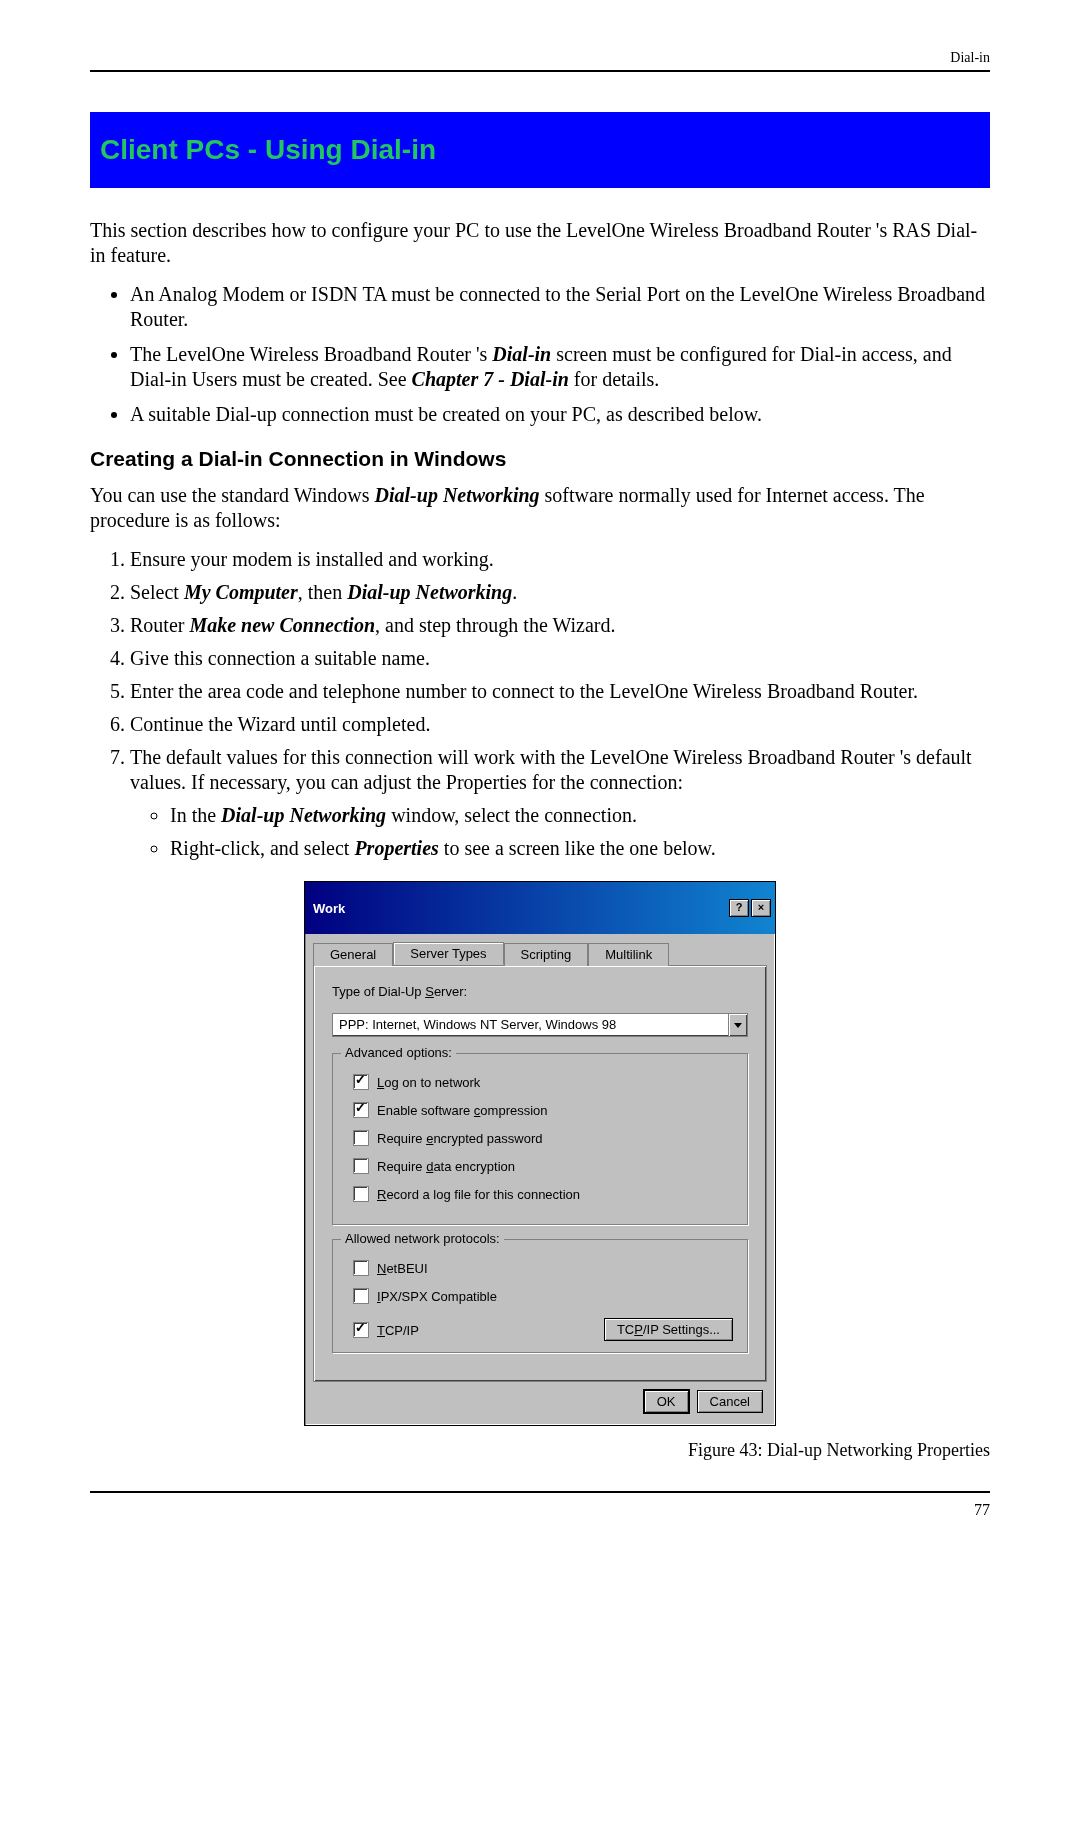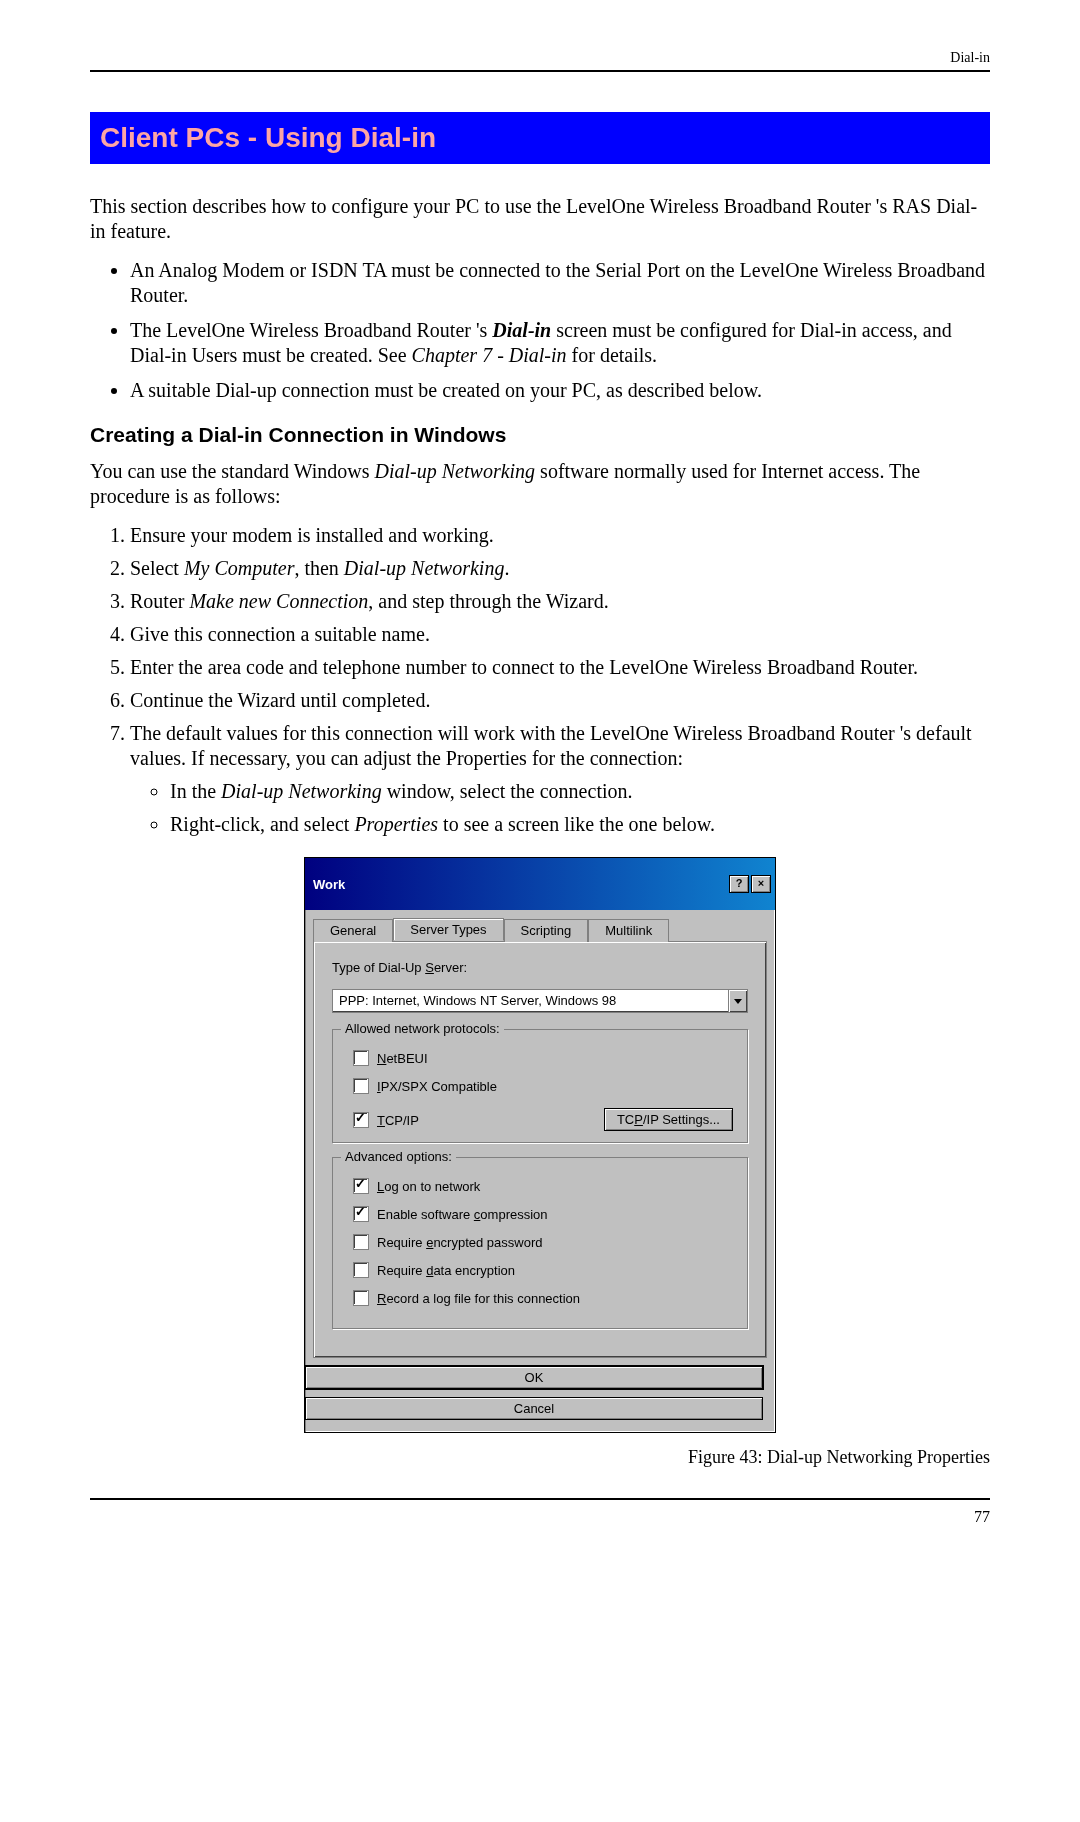--- a/index.html
+++ b/index.html
@@ -19,25 +19,25 @@
     font-size: 14px;
     margin-bottom: 4px;
   }
   .hr-top {
     border: none;
     border-top: 2px solid #000;
     margin: 0 0 40px 0;
   }
   .section-banner {
     background: #0000ff;
-    color: #fca5a5;
+    color: #22c55e;
     font-family: Arial, Helvetica, sans-serif;
     font-weight: bold;
     font-size: 28px;
-    padding: 10px 10px;
+    padding: 22px 10px;
     margin-bottom: 30px;
   }
   .body-text p {
     margin: 0 0 14px 0;
     line-height: 1.25;
   }
   ul.bullets {
     margin: 0 0 14px 0;
     padding-left: 40px;
   }
@@ -56,21 +56,21 @@
     padding-left: 40px;
   }
   ol.steps li {
     margin-bottom: 8px;
     line-height: 1.25;
   }
   ol.steps ul {
     padding-left: 40px;
     margin-top: 8px;
   }
-  .italic { font-style: italic; }
+  .italic { font-style: italic; font-weight: bold; }
   .bold-italic { font-style: italic; font-weight: bold; }
 
   
   .dialog-wrap {
     display: flex;
     justify-content: center;
     margin: 20px 0 10px 0;
   }
   .dialog {
     width: 470px;
@@ -205,21 +205,20 @@
     font-family: Tahoma, Arial, sans-serif;
   }
   .winbtn.default {
     box-shadow: 0 0 0 1px #000, 1px 1px 0 #fff inset, -1px -1px 0 #808080 inset;
   }
   .dialog-buttons {
     display:flex;
     justify-content:flex-end;
     gap: 8px;
     padding: 0 12px 12px 0;
-    flex-direction: column;
   }
   .caption {
     text-align: right;
     font-weight: normal;
     font-size: 18px;
     margin: 14px 0 30px 0;
   }
   .hr-bottom {
     border: none;
     border-top: 2px solid #000;
@@ -298,61 +297,61 @@
       </div>
 
       <div class="tab-panel">
         <div class="field-label">Type of Dial-Up <span class="u">S</span>erver:</div>
         <div class="combo">
           <div class="combo-text">PPP: Internet, Windows NT Server, Windows 98</div>
           <div class="combo-btn"></div>
         </div>
 
         <div class="groupbox">
+          <div class="legend">Advanced options:</div>
+          <div class="check-row">
+            <div class="checkbox checked"></div>
+            <span><span class="u">L</span>og on to network</span>
+          </div>
+          <div class="check-row">
+            <div class="checkbox checked"></div>
+            <span>Enable software <span class="u">c</span>ompression</span>
+          </div>
+          <div class="check-row">
+            <div class="checkbox"></div>
+            <span>Require <span class="u">e</span>ncrypted password</span>
+          </div>
+          <div class="check-row">
+            <div class="checkbox"></div>
+            <span>Require <span class="u">d</span>ata encryption</span>
+          </div>
+          <div class="check-row">
+            <div class="checkbox"></div>
+            <span><span class="u">R</span>ecord a log file for this connection</span>
+          </div>
+        </div>
+
+        <div class="groupbox">
           <div class="legend">Allowed network protocols:</div>
           <div class="check-row">
             <div class="checkbox"></div>
             <span><span class="u">N</span>etBEUI</span>
           </div>
           <div class="check-row">
             <div class="checkbox"></div>
             <span><span class="u">I</span>PX/SPX Compatible</span>
           </div>
           <div class="proto-row">
             <div class="check-row" style="margin-bottom:4px;">
               <div class="checkbox checked"></div>
               <span><span class="u">T</span>CP/IP</span>
             </div>
             <button class="winbtn">TC<span class="u">P</span>/IP Settings...</button>
           </div>
         </div>
-
-        <div class="groupbox">
-          <div class="legend">Advanced options:</div>
-          <div class="check-row">
-            <div class="checkbox checked"></div>
-            <span><span class="u">L</span>og on to network</span>
-          </div>
-          <div class="check-row">
-            <div class="checkbox checked"></div>
-            <span>Enable software <span class="u">c</span>ompression</span>
-          </div>
-          <div class="check-row">
-            <div class="checkbox"></div>
-            <span>Require <span class="u">e</span>ncrypted password</span>
-          </div>
-          <div class="check-row">
-            <div class="checkbox"></div>
-            <span>Require <span class="u">d</span>ata encryption</span>
-          </div>
-          <div class="check-row">
-            <div class="checkbox"></div>
-            <span><span class="u">R</span>ecord a log file for this connection</span>
-          </div>
-        </div>
       </div>
 
       <div class="dialog-buttons">
         <button class="winbtn default">OK</button>
         <button class="winbtn">Cancel</button>
       </div>
     </div>
   </div>
 
   <div class="caption">Figure 43: Dial-up Networking Properties</div>

